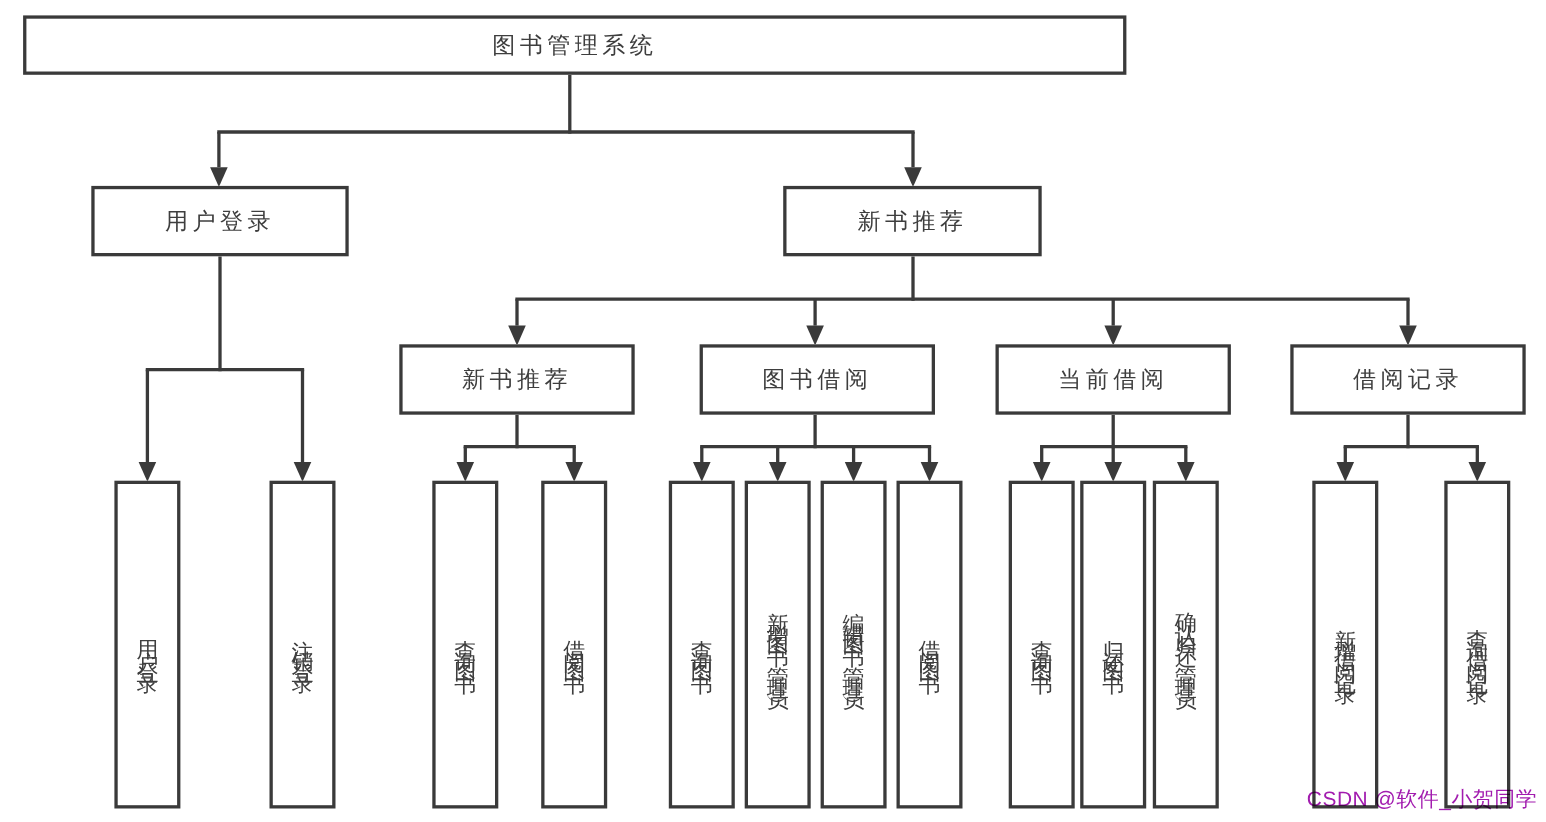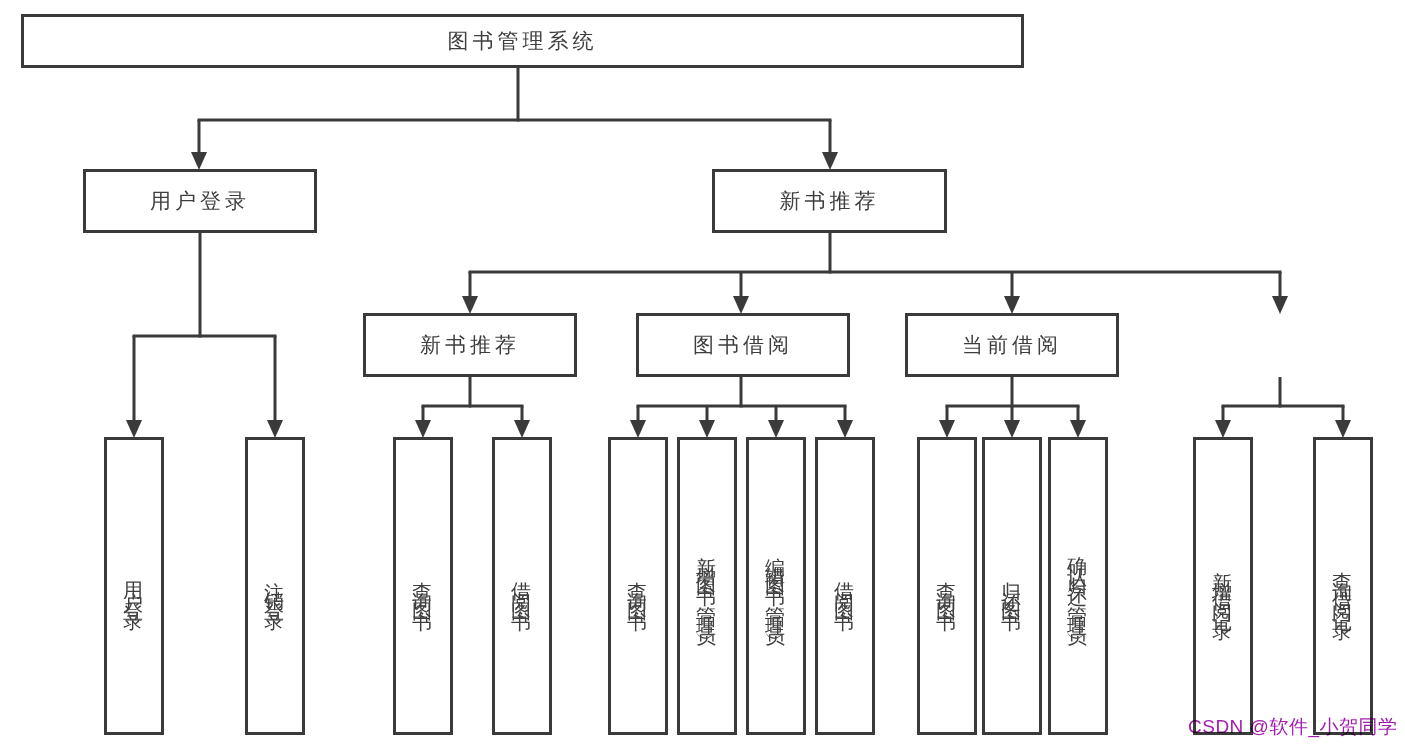--- a/index.html
+++ b/index.html
@@ -123,20 +123,21 @@
   </svg>
 
   <div class="box" style="left:21px; top:14px; width:1003px; height:54px;">图书管理系统</div>
 
   <div class="box" style="left:83px; top:169px; width:234px; height:64px;">用户登录</div>
   <div class="box" style="left:712px; top:169px; width:235px; height:64px;">新书推荐</div>
 
   <div class="box" style="left:363px; top:313px; width:214px; height:64px;">新书推荐</div>
   <div class="box" style="left:636px; top:313px; width:214px; height:64px;">图书借阅</div>
   <div class="box" style="left:905px; top:313px; width:214px; height:64px;">当前借阅</div>
+  <div class="box" style="left:1173px; top:313px; width:214px; height:64px;">借阅记录</div>
 
   <div class="box leaf" style="left:104px; top:437px; width:60px; height:298px;">用户登录</div>
   <div class="box leaf" style="left:245px; top:437px; width:60px; height:298px;">注销登录</div>
 
   <div class="box leaf" style="left:393px; top:437px; width:60px; height:298px;">查询图书</div>
   <div class="box leaf" style="left:492px; top:437px; width:60px; height:298px;">借阅图书</div>
 
   <div class="box leaf" style="left:608px; top:437px; width:60px; height:298px;">查询图书</div>
   <div class="box leaf" style="left:677px; top:437px; width:60px; height:298px;">新增图书（管理员）</div>
   <div class="box leaf" style="left:746px; top:437px; width:60px; height:298px;">编辑图书（管理员）</div>

